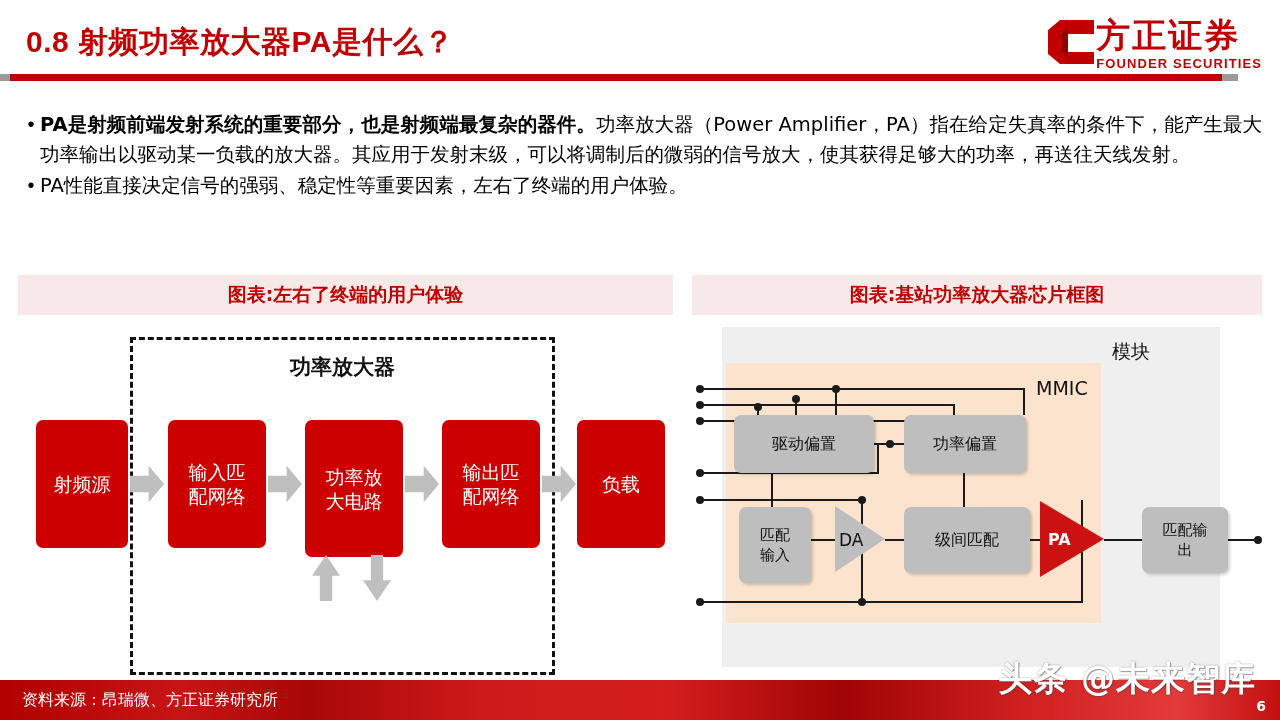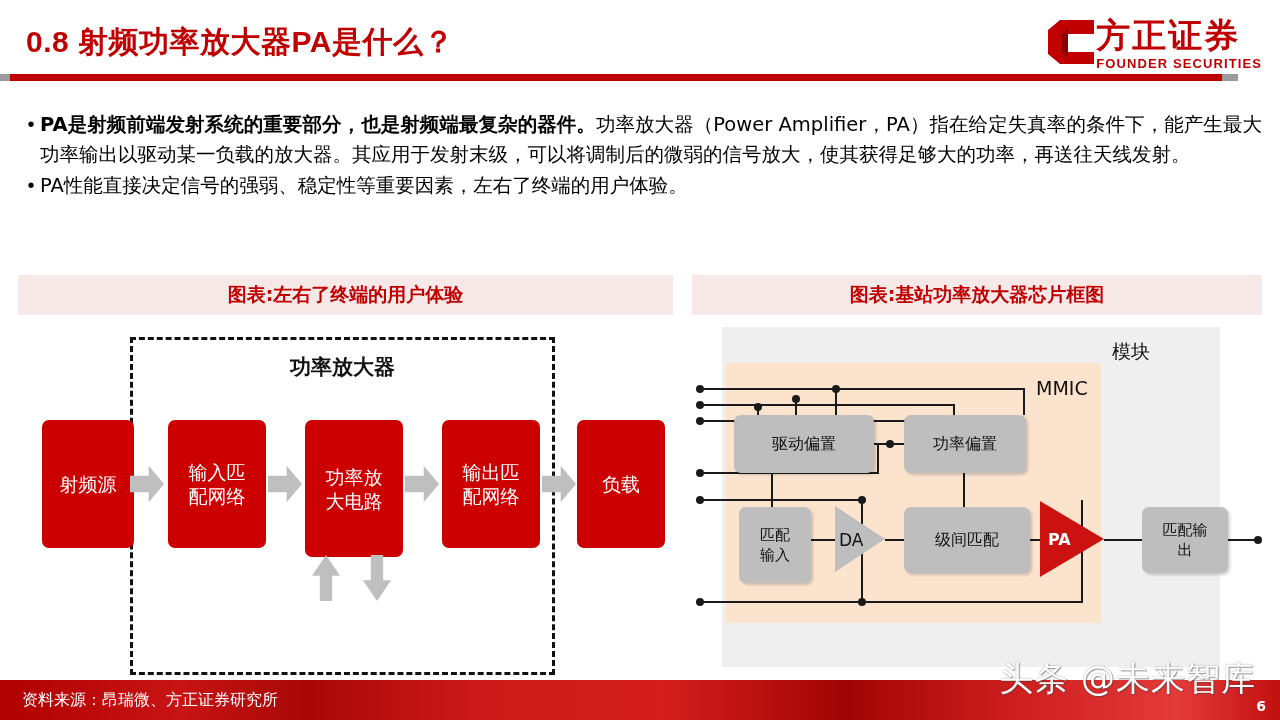--- a/index.html
+++ b/index.html
@@ -78,21 +78,21 @@
     position:absolute; left:112px; top:38px; width:425px;
     text-align:center; font-size:21px; font-weight:bold; color:#111;
     font-family:"DejaVu Serif",serif;
   }
   .rbox{
     position:absolute; background:#CC0000; border-radius:7px;
     color:#fff; display:flex; align-items:center; justify-content:center;
     text-align:center; font-size:19px; line-height:24px; font-weight:500;
     font-family:"DejaVu Sans",sans-serif;
   }
-  #box-rfsrc   { left:24px;  top:105px; width:92px;  height:128px; }
+  #box-rfsrc   { left:18px;  top:105px; width:92px;  height:128px; }
   #box-inmatch { left:150px; top:105px; width:98px;  height:128px; }
   #box-pacore  { left:287px; top:105px; width:98px;  height:137px; }
   #box-outmatch{ left:424px; top:105px; width:98px;  height:128px; }
   #box-load    { left:559px; top:105px; width:88px;  height:128px; }
   #box-dcbias  { left:287px; top:253px; width:98px;  height:98px; }
 
   .arrow-r{
     position:absolute; top:150px; width:34px; height:38px;
     background:#BFBFBF;
     clip-path:polygon(0% 28%,55% 28%,55% 2%,100% 50%,55% 98%,55% 72%,0% 72%);
@@ -167,21 +167,21 @@
     background:linear-gradient(90deg,
       #B00000 0%, #C81414 14%, #A80707 24%, #CE1A1A 38%,
       #D41E1E 52%, #A00404 66%, #D02020 80%, #E33A3A 92%, #C21010 100%);
   }
   #footer-source{
     position:absolute; left:22px; bottom:9px;
     font-size:16px; color:#fff; font-family:"DejaVu Sans",sans-serif;
   }
   #watermark{
     position:absolute; right:24px; bottom:18px;
-    font-size:34px; font-weight:normal; color:#ffffff;
+    font-size:34px; font-weight:bold; color:#ffffff;
     font-family:"DejaVu Sans",sans-serif;
     text-shadow:0 0 2px rgba(0,0,0,.35), 1px 1px 1px rgba(80,80,80,.5);
     letter-spacing:1px; white-space:nowrap; pointer-events:none;
   }
   #page-number{
     position:absolute; right:14px; bottom:6px;
     font-size:14px; font-weight:bold; color:#fff;
     font-family:"DejaVu Sans",sans-serif;
   }
 </style>

